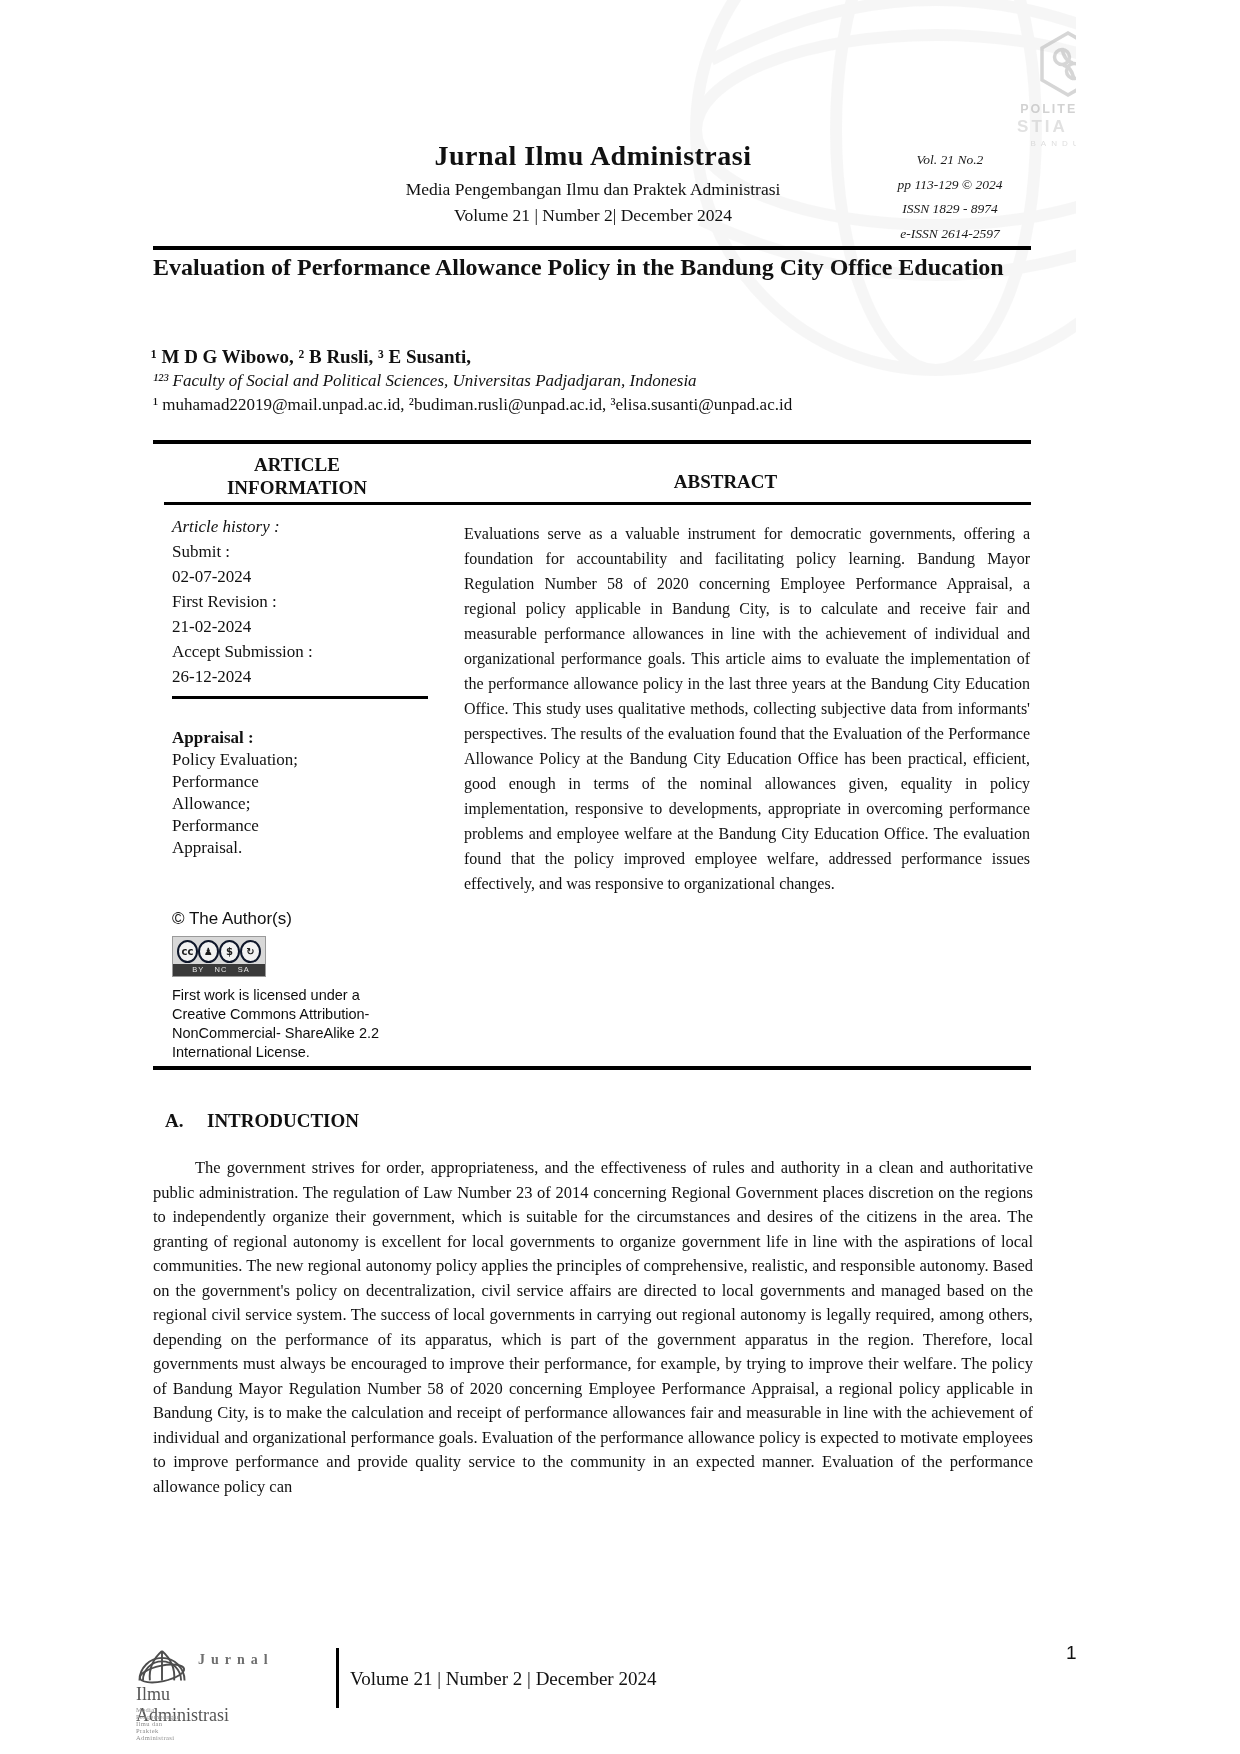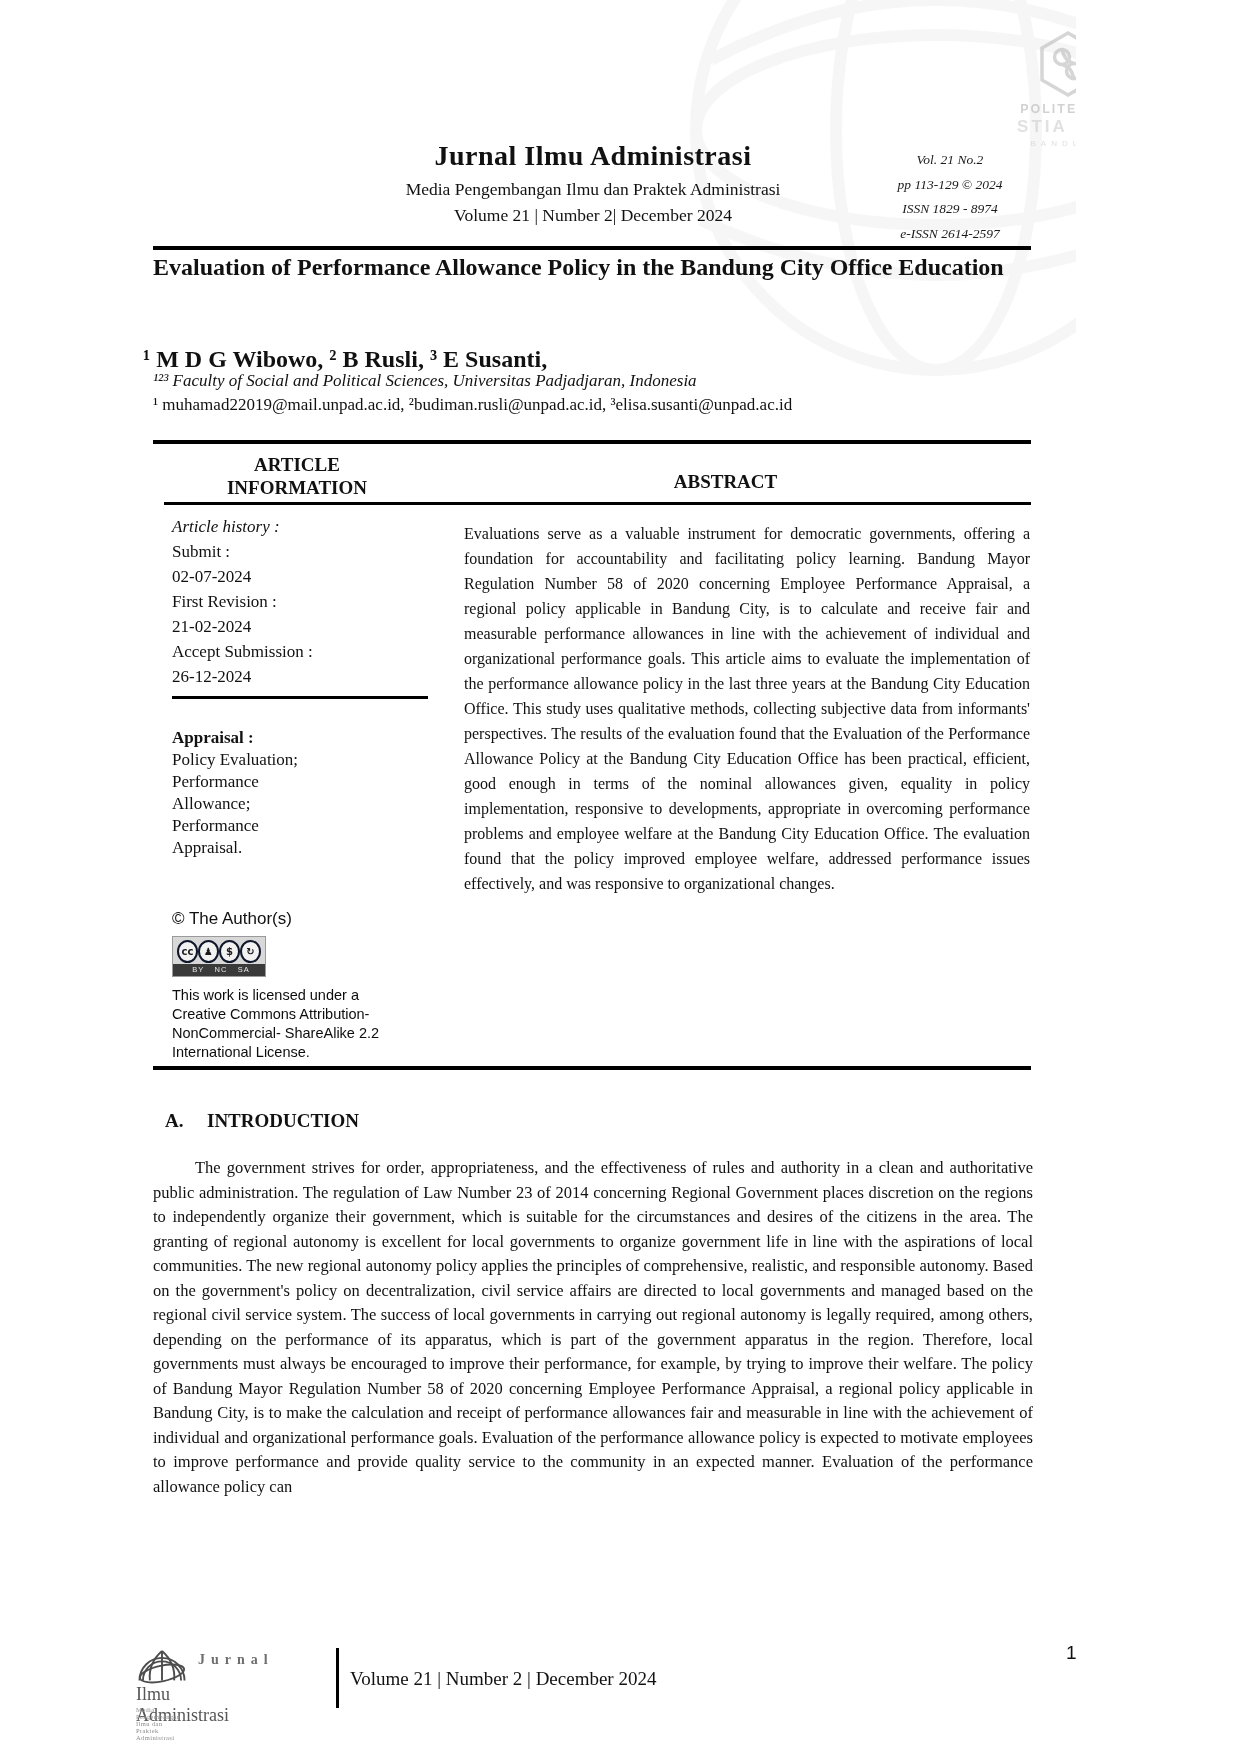--- a/index.html
+++ b/index.html
@@ -26,21 +26,21 @@
                font-style:italic;font-size:13.5px;line-height:24.5px;color:#1a1a1a;}
 
   .rule{position:absolute;left:135px;width:878px;background:#000;}
   .rule-header{top:246px;height:4px;}
   .rule-tabletop{top:440px;height:4px;}
   .rule-tablebottom{top:1066px;height:4px;}
 
   
   .atitle{position:absolute;left:135px;top:252px;width:880px;margin:0;
           font-size:24px;font-weight:bold;line-height:31px;}
-  .authors{position:absolute;left:125px;top:346px;font-size:24px;font-weight:bold;}
+  .authors{position:absolute;left:133px;top:346px;font-size:19px;font-weight:bold;}
   .affil{position:absolute;left:135px;top:371px;font-size:17px;font-style:italic;}
   .emails{position:absolute;left:135px;top:395px;font-size:17px;text-align:right;}
 
   
   .col-left{position:absolute;left:146px;top:444px;width:266px;}
   .col-right{position:absolute;left:402px;top:444px;width:611px;}
   .col-head{height:61px;border-bottom:3px solid #000;text-align:center;
             font-size:19px;font-weight:bold;line-height:23px;}
   .col-head.left{padding-top:9px;box-sizing:border-box;}
   .col-head.right{padding-top:26px;box-sizing:border-box;}
@@ -168,21 +168,21 @@
           <div class="cc-circ">↻</div>
         </div>
         <div class="cc-strip">
           <span>BY</span>
           <span>NC</span>
           <span>SA</span>
         </div>
       </div>
 
       <div class="license">
-        <div>This work is licensed under a</div>
+        <div>First work is licensed under a</div>
         <div>Creative Commons Attribution-</div>
         <div>NonCommercial- ShareAlike 2.2</div>
         <div>International License.</div>
       </div>
     </div>
   </div>
 
   <div class="col-right">
     <div class="col-head right">ABSTRACT</div>
     <div class="abstract-text">Evaluations serve as a valuable instrument for democratic governments, offering a foundation for accountability and facilitating policy learning. Bandung Mayor Regulation Number 58 of 2020 concerning Employee Performance Appraisal, a regional policy applicable in Bandung City, is to calculate and receive fair and measurable performance allowances in line with the achievement of individual and organizational performance goals. This article aims to evaluate the implementation of the performance allowance policy in the last three years at the Bandung City Education Office. This study uses qualitative methods, collecting subjective data from informants' perspectives. The results of the evaluation found that the Evaluation of the Performance Allowance Policy at the Bandung City Education Office has been practical, efficient, good enough in terms of the nominal allowances given, equality in policy implementation, responsive to developments, appropriate in overcoming performance problems and employee welfare at the Bandung City Education Office. The evaluation found that the policy improved employee welfare, addressed performance issues effectively, and was responsive to organizational changes.</div>

